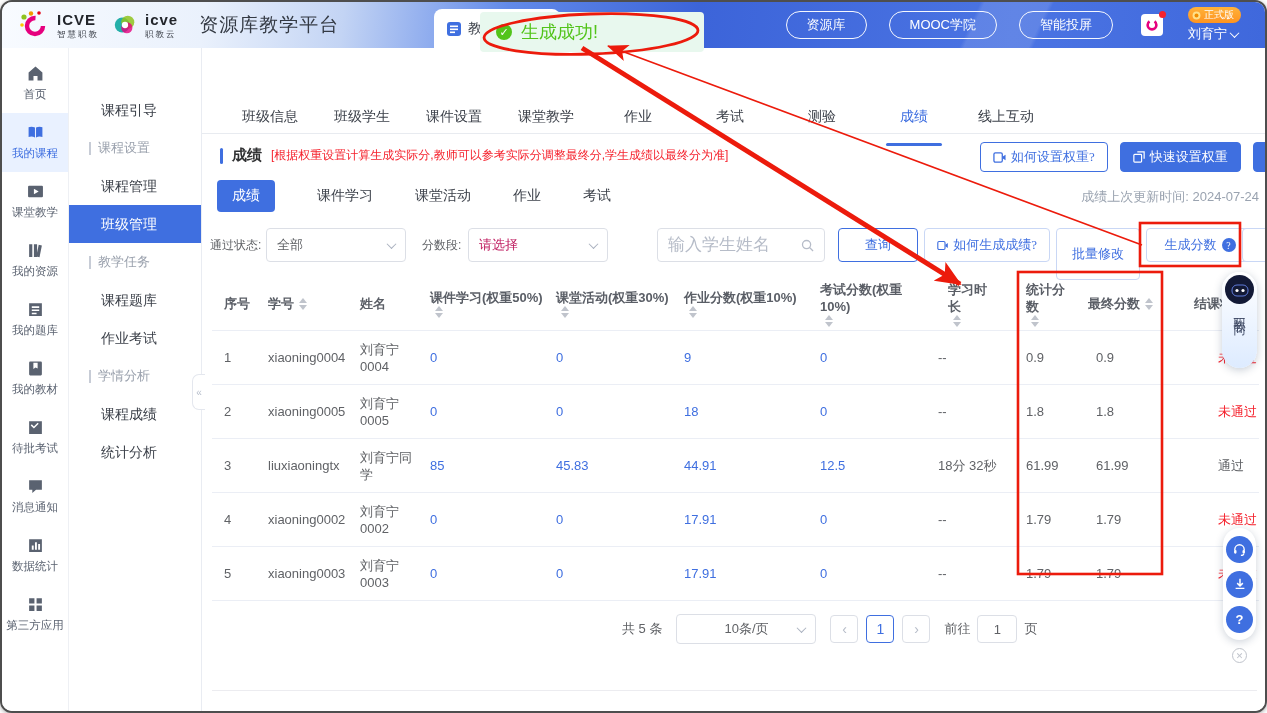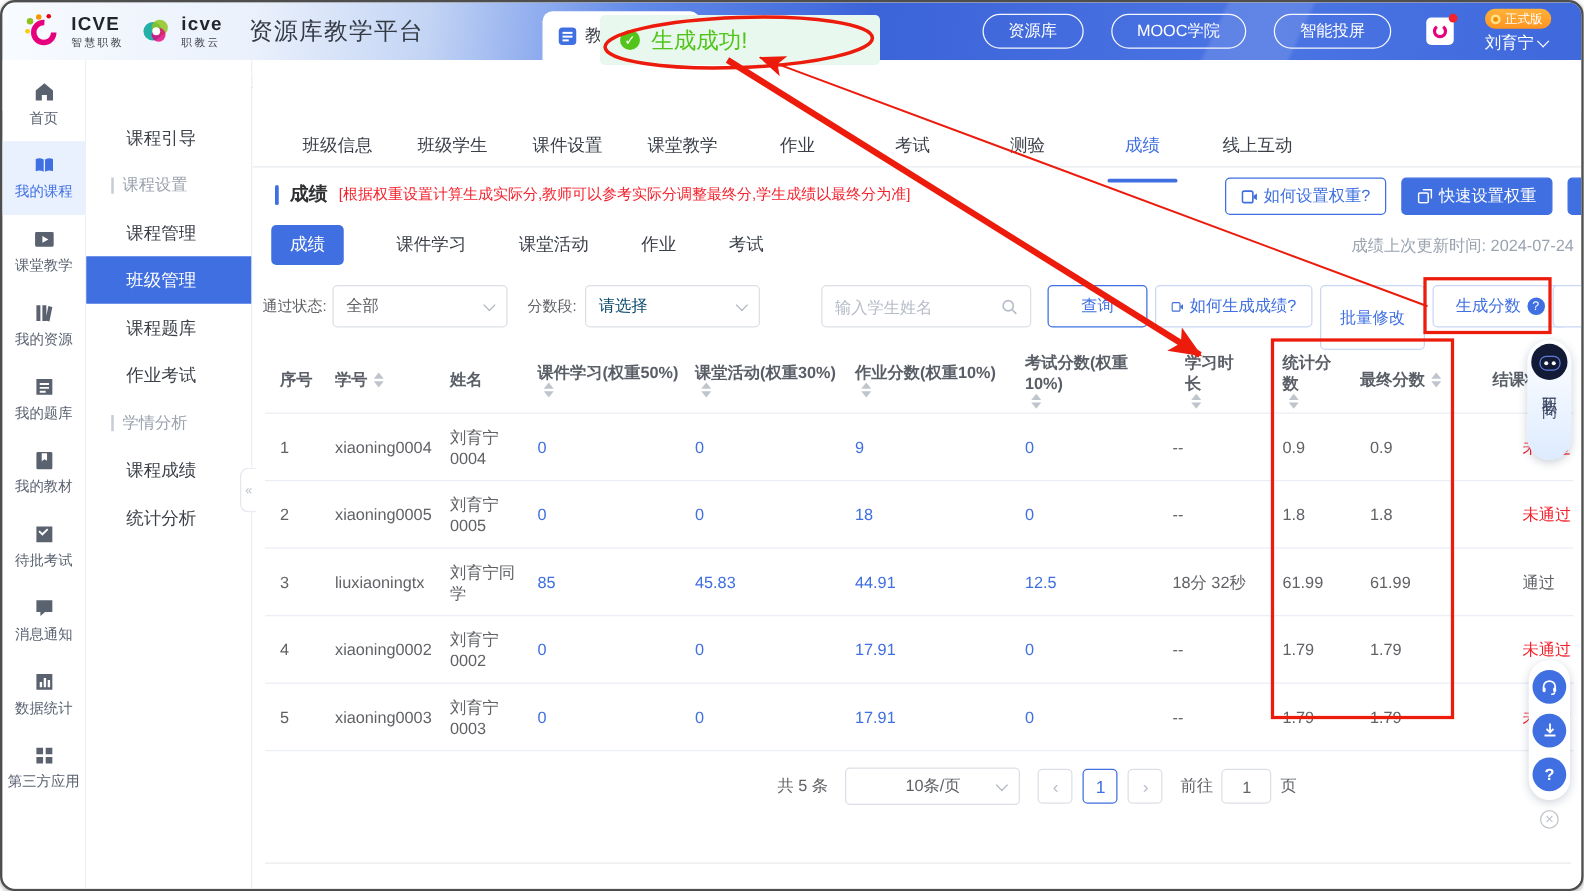--- a/index.html
+++ b/index.html
@@ -73,36 +73,36 @@
   .tab.active { color:#3f6fe0; }
   .tab.active:after { content:""; position:absolute; left:18px; right:18px; bottom:-12px; height:3px; background:#3f6fe0; border-radius:2px;}
   .tabs-border { position:absolute; left:0; top:85px; right:0; height:1px; background:#e8ebf0; }
 
   .sec-head { position:absolute; left:18px; top:98px; display:flex; align-items:center; gap:9px; }
   .bluebar { width:3px; height:16px; background:#3f6fe0; border-radius:2px; }
   .sec-title { font-size:15px; font-weight:bold; color:#303133; }
   .sec-note { font-size:12px; color:#f5222d; }
   .btn { display:inline-flex; align-items:center; justify-content:center; gap:5px; height:30px; padding:0 12px;
          border-radius:4px; font-size:13px; cursor:pointer; white-space:nowrap;}
-  .b-outline { border:1px solid #3f6fe0; color:#3f6fe0; background:#fff; }
+  .b-outline { border:1px solid #3f6fe0; color:#3f6fe0; background:#fff;font-family:Liberation Serif, serif; }
   .b-primary { background:#3f6fe0; color:#fff; border:1px solid #3f6fe0; }
   .hd-btns { position:absolute; top:94px; left:778px; display:flex; gap:12px; width:400px;}
 
   .subtabs { position:absolute; left:15px; top:132px; display:flex; align-items:center; gap:42px; height:32px;}
   .subtab { font-size:14px; color:#3a3f48; cursor:pointer; }
   .subtab.active { background:#3f6fe0; color:#fff; border-radius:4px; height:32px; padding:0 15px; display:flex; align-items:center;}
   .updated { position:absolute; right:6px; top:140px; font-size:13px; color:#9aa3b0; white-space:nowrap;}
 
   .filterrow { position:absolute; left:0; top:180px; height:34px; width:100%; }
   .flabel { position:absolute; top:0; height:34px; line-height:34px; font-size:12px; color:#606266; }
   .fselect { position:absolute; top:0; height:34px; width:140px; border:1px solid #dcdfe6; border-radius:4px;
              display:flex; align-items:center; padding:0 26px 0 10px; font-size:13px; color:#606266; background:#fff; cursor:pointer;}
   .fselect .chev, .fsearch .mag { position:absolute; right:10px; }
   .fsearch { position:absolute; top:0; height:34px; width:168px; border:1px solid #dcdfe6; border-radius:4px; background:#fff;}
-  .fsearch input { border:none; outline:none; width:130px; height:32px; padding:0 10px; font-size:13px; color:#606266;
+  .fsearch input { border:none; outline:none; width:130px; height:32px; padding:0 10px; font-size:17px; color:#606266;
                    font-family:inherit; background:transparent;}
   .fsearch input::placeholder { color:#b6bcc8; }
   .qbadge { width:14px; height:14px; border-radius:50%; background:#3f6fe0; color:#fff; font-size:10px;
             display:inline-flex; align-items:center; justify-content:center; }
 
   
   .gtable { position:absolute; left:10px; top:229px; width:1047px; }
   .trow { display:flex; border-bottom:1px solid #ebeef5; height:54px; align-items:center; }
   .th,.td { flex:none; padding-left:12px; font-size:13px; display:flex; align-items:center; flex-wrap:wrap; line-height:17px; overflow:hidden;}
   .th { color:#5a5e66; font-weight:bold; }
@@ -302,20 +302,21 @@
         </svg>
       <span>第三方应用</span>
     </div>
   </nav>
 
   <nav class="coursebar">
     <div class="cm-item">课程引导</div>
     <div class="cm-sec">课程设置</div>
     <div class="cm-item">课程管理</div>
     <div class="cm-item active">班级管理</div>
+    <div class="cm-sec">教学任务</div>
     <div class="cm-item">课程题库</div>
     <div class="cm-item">作业考试</div>
     <div class="cm-sec">学情分析</div>
     <div class="cm-item">课程成绩</div>
     <div class="cm-item">统计分析</div>
   </nav>
   <div class="collapse-tab">«</div>
 
   <main class="content">
     <div class="tabs">
@@ -367,21 +368,21 @@
     <div class="updated">成绩上次更新时间: 2024-07-24</div>
 
     <div class="filterrow">
       <span class="flabel" style="left:8px">通过状态:</span>
       <div class="fselect" style="left:64px">
         <span>全部</span>
           <span class="chev"></span>
       </div>
       <span class="flabel" style="left:220px">分数段:</span>
       <div class="fselect" style="left:266px">
-        <span style="color:#0c4a6e">请选择</span>
+        <span style="color:#be185d">请选择</span>
           <span class="chev"></span>
       </div>
       <div class="fsearch" style="left:455px">
         <input type="text" placeholder="输入学生姓名" style="">
         <svg class="mag" style="position:absolute;right:10px;top:10px" width="13" height="13" viewBox="0 0 14 14">
           <circle cx="6" cy="6" r="4.4" fill="none" stroke="#b6bcc8" stroke-width="1.4"></circle>
           <path d="M9.5 9.5 13 13" stroke="#b6bcc8" stroke-width="1.4"></path>
           </svg>
       </div>
       <button class="btn b-outline" style="position:absolute;left:636px;width:80px;height:34px">

